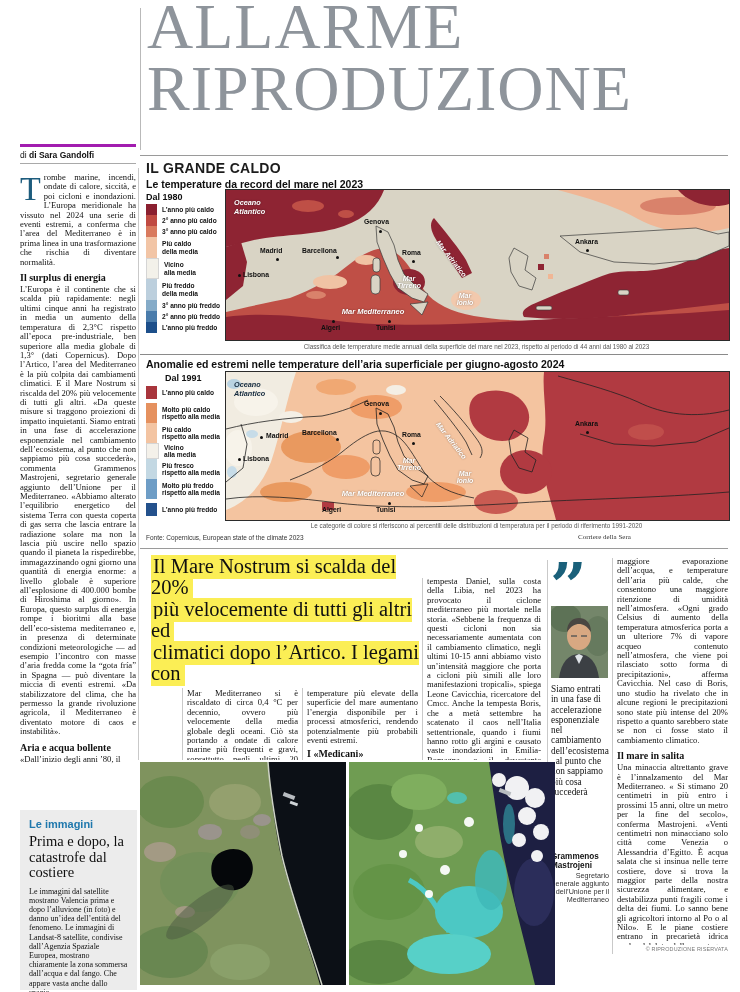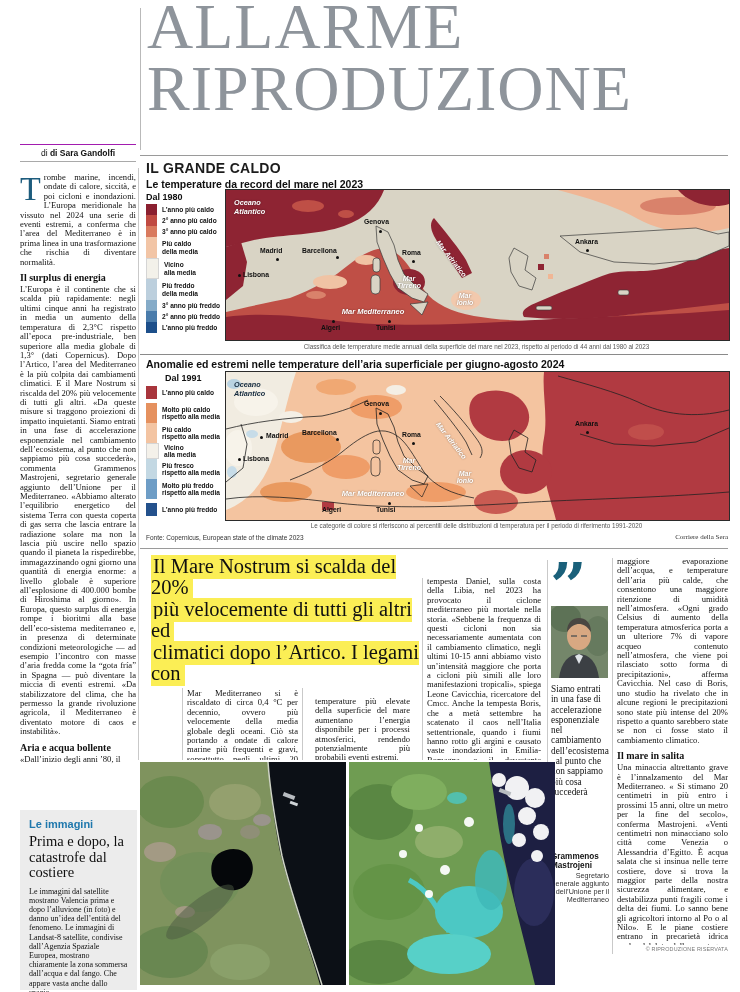--- a/index.html
+++ b/index.html
@@ -34,21 +34,21 @@
 <body>
 
 <div id="page">
 
   <div class="abs" style="left:147px;top:-4px;width:590px;font:400 64px/62px 'Liberation Serif',serif;color:#8e949b;letter-spacing:1px;">
     <div>ALLARME</div>
     <div>RIPRODUZIONE</div>
   </div>
   <div class="vrule" style="left:140px;top:8px;height:142px;background:#b9b9b9;"></div>
 
-  <div class="abs sans" style="left:20px;top:144px;width:116px;border-top:1px solid #a21caf;border-bottom:1px solid #a9a9a9;padding:3px 0;font-size:8.5px;text-align:center;">
+  <div class="abs sans" style="left:20px;top:144px;width:116px;border-top:3px solid #a21caf;border-bottom:1px solid #a9a9a9;padding:3px 0;font-size:8.5px;">
     <span>di <b style="font-family:'Liberation Sans',sans-serif;">di Sara Gandolfi</b></span>
   </div>
 
   <div class="vrule" style="left:138px;top:168px;height:592px;"></div>
   <div class="abs bt" style="left:20px;top:173px;width:116px;height:616px;overflow:hidden;">
     <p style="margin:0;"><span class="dropcap">T</span><span>rombe marine, incendi, ondate di calore, siccità, e poi cicloni e inondazioni. L’Europa meridionale ha vissuto nel 2024 una serie di eventi estremi, a conferma che l’area del Mediterraneo è in prima linea in una trasformazione che rischia di diventare normalità.</span></p>
     <div class="subhead">Il surplus di energia</div>
     <p style="margin:0;">L’Europa è il continente che si scalda più rapidamente: negli ultimi cinque anni ha registrato in media un aumento della temperatura di 2,3°C rispetto all’epoca pre-industriale, ben superiore alla media globale di 1,3° (dati Copernicus). Dopo l’Artico, l’area del Mediterraneo è la più colpita dai cambiamenti climatici. E il Mare Nostrum si riscalda del 20% più velocemente di tutti gli altri. «Da queste misure si traggono proiezioni di impatto inquietanti. Siamo entrati in una fase di accelerazione esponenziale nel cambiamento dell’ecosistema, al punto che non sappiamo più cosa succederà», commenta Grammenos Mastrojeni, segretario generale aggiunto dell’Unione per il Mediterraneo. «Abbiamo alterato l’equilibrio energetico del sistema Terra con questa coperta di gas serra che lascia entrare la radiazione solare ma non la lascia più uscire nello spazio quando il pianeta la rispedirebbe, immagazzinando ogni giorno una quantità di energia enorme: a livello globale è superiore all’esplosione di 400.000 bombe di Hiroshima al giorno». In Europa, questo surplus di energia rompe i bioritmi alla base dell’eco-sistema mediterraneo e, in presenza di determinate condizioni meteorologiche — ad esempio l’incontro con masse d’aria fredda come la “gota fría” in Spagna — può diventare la miccia di eventi estremi. «Da stabilizzatore del clima, che ha permesso la grande rivoluzione agricola, il Mediterraneo è diventato motore di caos e instabilità».</p>
     <div class="subhead">Aria e acqua bollente</div>
     <p style="margin:0;">«Dall’inizio degli anni ’80, il</p>
@@ -239,39 +239,39 @@
     <div class="city" style="left:40px;top:60px;">Madrid</div><div class="cdot" style="left:34px;top:64px;"></div>
     <div class="city" style="left:76px;top:57px;">Barcellona</div><div class="cdot" style="left:110px;top:66px;"></div>
     <div class="city" style="left:17px;top:83px;">Lisbona</div><div class="cdot" style="left:12px;top:86px;"></div>
     <div class="city" style="left:176px;top:59px;">Roma</div><div class="cdot" style="left:186px;top:70px;"></div>
     <div class="city" style="left:349px;top:48px;">Ankara</div><div class="cdot" style="left:360px;top:59px;"></div>
     <div class="city" style="left:96px;top:134px;">Algeri</div>
     <div class="city" style="left:150px;top:134px;">Tunisi</div><div class="cdot" style="left:162px;top:130px;"></div>
   </div>
   <div class="abs cap" style="left:225px;top:522px;width:503px;">Le categorie di colore si riferiscono ai percentili delle distribuzioni di temperatura per il periodo di riferimento 1991-2020</div>
   <div class="abs sans" style="left:146px;top:534px;font-size:6.5px;color:#333;">Fonte: Copernicus, European state of the climate 2023</div>
-  <div class="abs serif" style="left:578px;top:533px;width:150px;text-align:right;font-size:7px;color:#333;">Corriere della Sera</div>
+  <div class="abs serif" style="left:578px;top:533px;width:150px;text-align:left;font-size:7px;color:#333;">Corriere della Sera</div>
   <div class="hrule" style="left:140px;top:548px;width:588px;"></div>
 
   <div class="abs" style="left:139px;top:556px;width:300px;">
     <span class="hline"><span>Il Mare Nostrum si scalda del 20%</span></span>
     <span class="hline"><span>più velocemente di tutti gli altri ed</span></span>
     <span class="hline"><span>climatici dopo l’Artico. I legami con</span></span>
   </div>
 
   <div class="vrule" style="left:182px;top:688px;height:72px;"></div>
   <div class="vrule" style="left:302px;top:688px;height:72px;"></div>
   <div class="vrule" style="left:422px;top:578px;height:182px;"></div>
   <div class="vrule" style="left:547px;top:560px;height:348px;"></div>
   <div class="vrule" style="left:612px;top:558px;height:396px;"></div>
 
   <div class="abs bt" style="left:187px;top:689px;width:111px;height:71px;overflow:hidden;">Mar Mediterraneo si è riscaldato di circa 0,4 °C per decennio, ovvero più velocemente della media globale degli oceani. Ciò sta portando a ondate di calore marine più frequenti e gravi, soprattutto negli ultimi 20 anni», spiega Giulia Bonino, ricercatrice del Centro Euro-Mediterraneo sui cambiamenti climatici (Cmcc). Le</div>
 
   <div class="abs bt" style="left:307px;top:689px;width:111px;height:71px;overflow:hidden;">
-    <p style="margin:8px;">temperature più elevate della superficie del mare aumentano l’energia disponibile per i processi atmosferici, rendendo potenzialmente più probabili eventi estremi.</p>
+    <p style="margin:0;">temperature più elevate della superficie del mare aumentano l’energia disponibile per i processi atmosferici, rendendo potenzialmente più probabili eventi estremi.</p>
     <div class="subhead" style="margin:3px 0 1px;">I «Medicani»</div>
 
   </div>
 
   <div class="abs bt" style="left:427px;top:577px;width:114px;height:183px;overflow:hidden;">tempesta Daniel, sulla costa della Libia, nel 2023 ha provocato il ciclone mediterraneo più mortale nella storia. «Sebbene la frequenza di questi cicloni non sia necessariamente aumentata con il cambiamento climatico, negli ultimi 10-15 anni abbiamo visto un’intensità maggiore che porta a cicloni più simili alle loro manifestazioni tropicali», spiega Leone Cavicchia, ricercatore del Cmcc. Anche la tempesta Boris, che a metà settembre ha scatenato il caos nell’Italia settentrionale, quando i fiumi hanno rotto gli argini e causato vaste inondazioni in Emilia-Romagna, o il devastante impatto della “gota fría” in Spagna sono in parte riconducibili a una combinazione di temperature marine superiori alla media, che portano a una</div>
 
   <div class="abs" style="left:550px;top:540px;width:58px;height:56px;overflow:hidden;">
     <span style="font:700 64px/92px 'DejaVu Serif',serif;color:#1a607a;">”</span>
   </div>
   <div class="abs" style="left:551px;top:606px;width:57px;height:72px;overflow:hidden;background:#6b7f62;">

